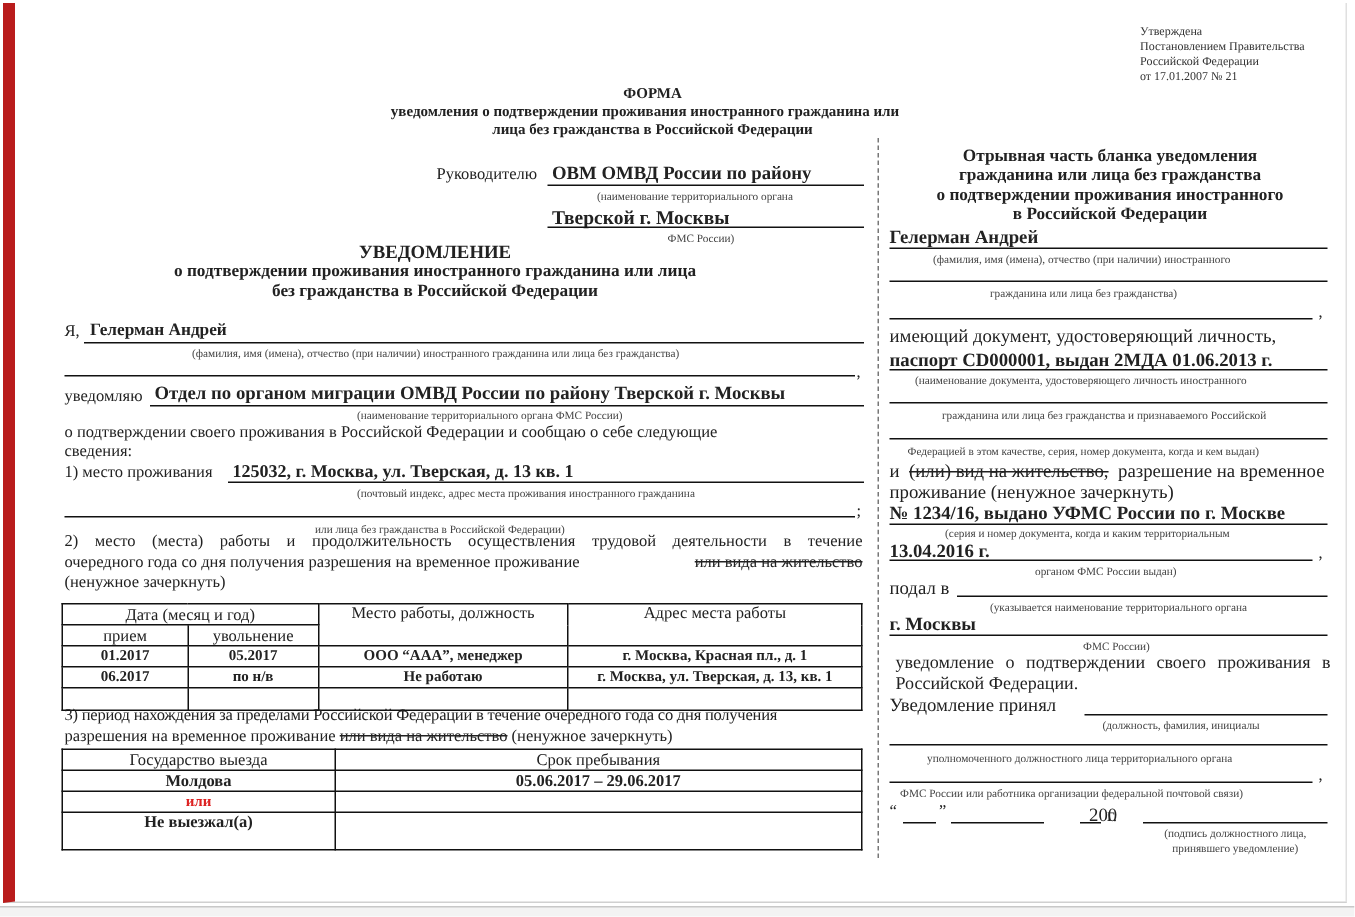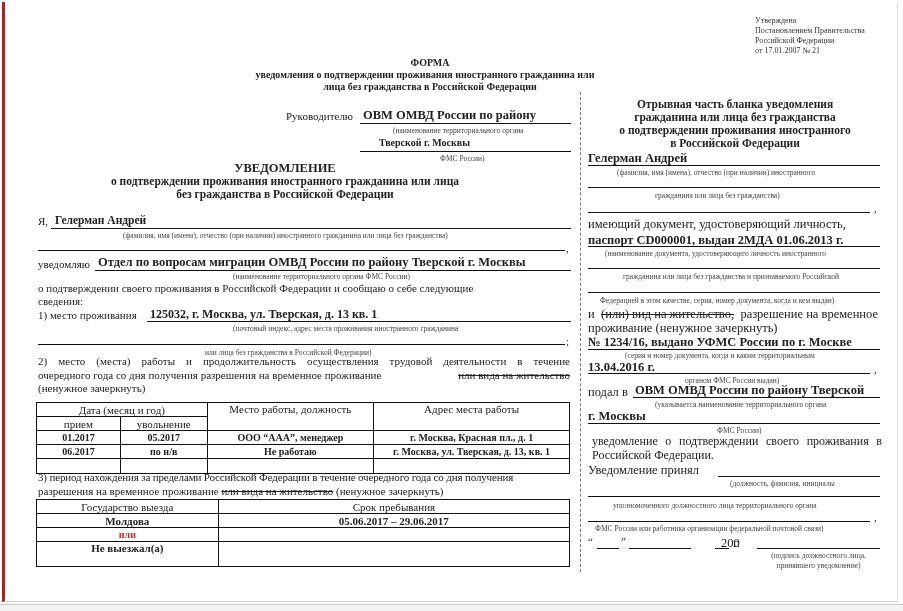--- a/index.html
+++ b/index.html
@@ -6,21 +6,21 @@
   body {
     width: 903px; height: 611px; overflow: hidden;
     background: #ffffff;
     font-family: "Liberation Serif", "DejaVu Serif", serif;
     color: #222;
     position: relative;
   }
   .page {
     position: absolute; left: 2px; top: 2px; width: 896px; height: 600px;
     background: #fff;
-    border-left: 3px solid #b91c1c;
+    border-left: 8px solid #b91c1c;
     border-bottom: 1px solid #d0d0d0;
     border-right: 1px solid #e0e0e0;
     box-sizing: border-box;
   }
   .bottom-strip {
     position: absolute; left: 0; top: 604px; width: 903px; height: 7px;
     background: #f3f3f3; border-top: 1px solid #c8c8c8;
   }
   .abs { position: absolute; }
   .b { font-weight: bold; }
@@ -53,39 +53,39 @@
   <div class="abs b c" style="left:260px;top:55px;width:330px;font-size:10px;line-height:12px;">
     <div>ФОРМА</div>
     <div style="white-space:nowrap;margin-left:-10px;">уведомления о подтверждении проживания иностранного гражданина или</div>
     <div>лица без гражданства в Российской Федерации</div>
   </div>
 
   <div class="abs reg" style="left:281px;top:108px;">Руководителю</div>
   <div class="abs b" style="left:358px;top:106px;font-size:12.5px;">ОВМ ОМВД России по району</div>
   <div class="line" style="left:355px;top:121px;width:211px;"></div>
   <div class="abs small" style="left:388px;top:124px;">(наименование территориального органа</div>
-  <div class="abs b" style="left:374px;top:135px;font-size:10px;">Тверской г. Москвы</div>
+  <div class="abs b" style="left:358px;top:135px;font-size:13px;">Тверской г. Москвы</div>
   <div class="line" style="left:355px;top:149px;width:211px;"></div>
   <div class="abs small" style="left:435px;top:152px;">ФМС России)</div>
 
   <div class="abs b c" style="left:60px;top:160px;width:440px;line-height:13px;">
     <div style="font-size:12.5px;">УВЕДОМЛЕНИЕ</div>
     <div style="font-size:11.5px;">о подтверждении проживания иностранного гражданина или лица</div>
     <div style="font-size:11.5px;">без гражданства в Российской Федерации</div>
   </div>
 
   <div class="abs reg" style="left:33px;top:213px;">Я,</div>
   <div class="abs b" style="left:50px;top:212px;font-size:11.5px;">Гелерман Андрей</div>
   <div class="line" style="left:46px;top:226px;width:520px;"></div>
   <div class="abs small" style="left:118px;top:229px;">(фамилия, имя (имена), отчество (при наличии) иностранного гражданина или лица без гражданства)</div>
   <div class="line" style="left:33px;top:248px;width:527px;"></div>
   <div class="abs reg" style="left:561px;top:240px;">,</div>
 
   <div class="abs reg" style="left:33px;top:256px;">уведомляю</div>
-  <div class="abs b" style="left:93px;top:253px;font-size:12.5px;white-space:nowrap;">Отдел по вопросам миграции ОМВД России по району Тверской г. Москвы</div>
+  <div class="abs b" style="left:93px;top:253px;font-size:12.5px;white-space:nowrap;">Отдел по органом миграции ОМВД России по району Тверской г. Москвы</div>
   <div class="line" style="left:90px;top:268px;width:476px;"></div>
   <div class="abs small" style="left:228px;top:270px;">(наименование территориального органа ФМС России)</div>
   <div class="abs reg" style="left:33px;top:280px;">о подтверждении своего проживания в Российской Федерации и сообщаю о себе следующие</div>
   <div class="abs reg" style="left:33px;top:293px;">сведения:</div>
 
   <div class="abs reg" style="left:33px;top:307px;">1) место проживания</div>
   <div class="abs b" style="left:145px;top:305px;font-size:12px;">125032, г. Москва, ул. Тверская, д. 13 кв. 1</div>
   <div class="line" style="left:142px;top:319px;width:424px;"></div>
   <div class="abs small" style="left:228px;top:322px;">(почтовый индекс, адрес места проживания иностранного гражданина</div>
   <div class="line" style="left:33px;top:342px;width:527px;"></div>
@@ -209,21 +209,20 @@
   </div>
   <div class="abs b" style="left:583px;top:333px;font-size:12.5px;">№ 1234/16, выдано УФМС России по г. Москве</div>
   <div class="line" style="left:583px;top:347px;width:292px;"></div>
   <div class="abs small" style="left:620px;top:349px;">(серия и номер документа, когда и каким территориальным</div>
   <div class="abs b" style="left:583px;top:358px;font-size:12.5px;">13.04.2016 г.</div>
   <div class="line" style="left:583px;top:371px;width:282px;"></div>
   <div class="abs reg" style="left:869px;top:361px;">,</div>
   <div class="abs small" style="left:680px;top:374px;">органом ФМС России выдан)</div>
 
   <div class="abs reg" style="left:583px;top:383px;font-size:12.5px;">подал в</div>
-  <div class="abs b" style="left:630px;top:381px;font-size:12.5px;white-space:nowrap;">ОВМ ОМВД России по району Тверской</div>
   <div class="line" style="left:628px;top:395px;width:247px;"></div>
   <div class="abs small" style="left:650px;top:398px;">(указывается наименование территориального органа</div>
   <div class="abs b" style="left:583px;top:407px;font-size:12.5px;">г. Москвы</div>
   <div class="line" style="left:583px;top:421px;width:292px;"></div>
   <div class="abs small" style="left:712px;top:424px;">ФМС России)</div>
 
   <div class="abs reg" style="left:587px;top:432px;width:290px;font-size:12px;line-height:14px;">
     <div style="text-align:justify;text-align-last:justify;">уведомление о подтверждении своего проживания в</div>
     <div>Российской Федерации.</div>
   </div>

